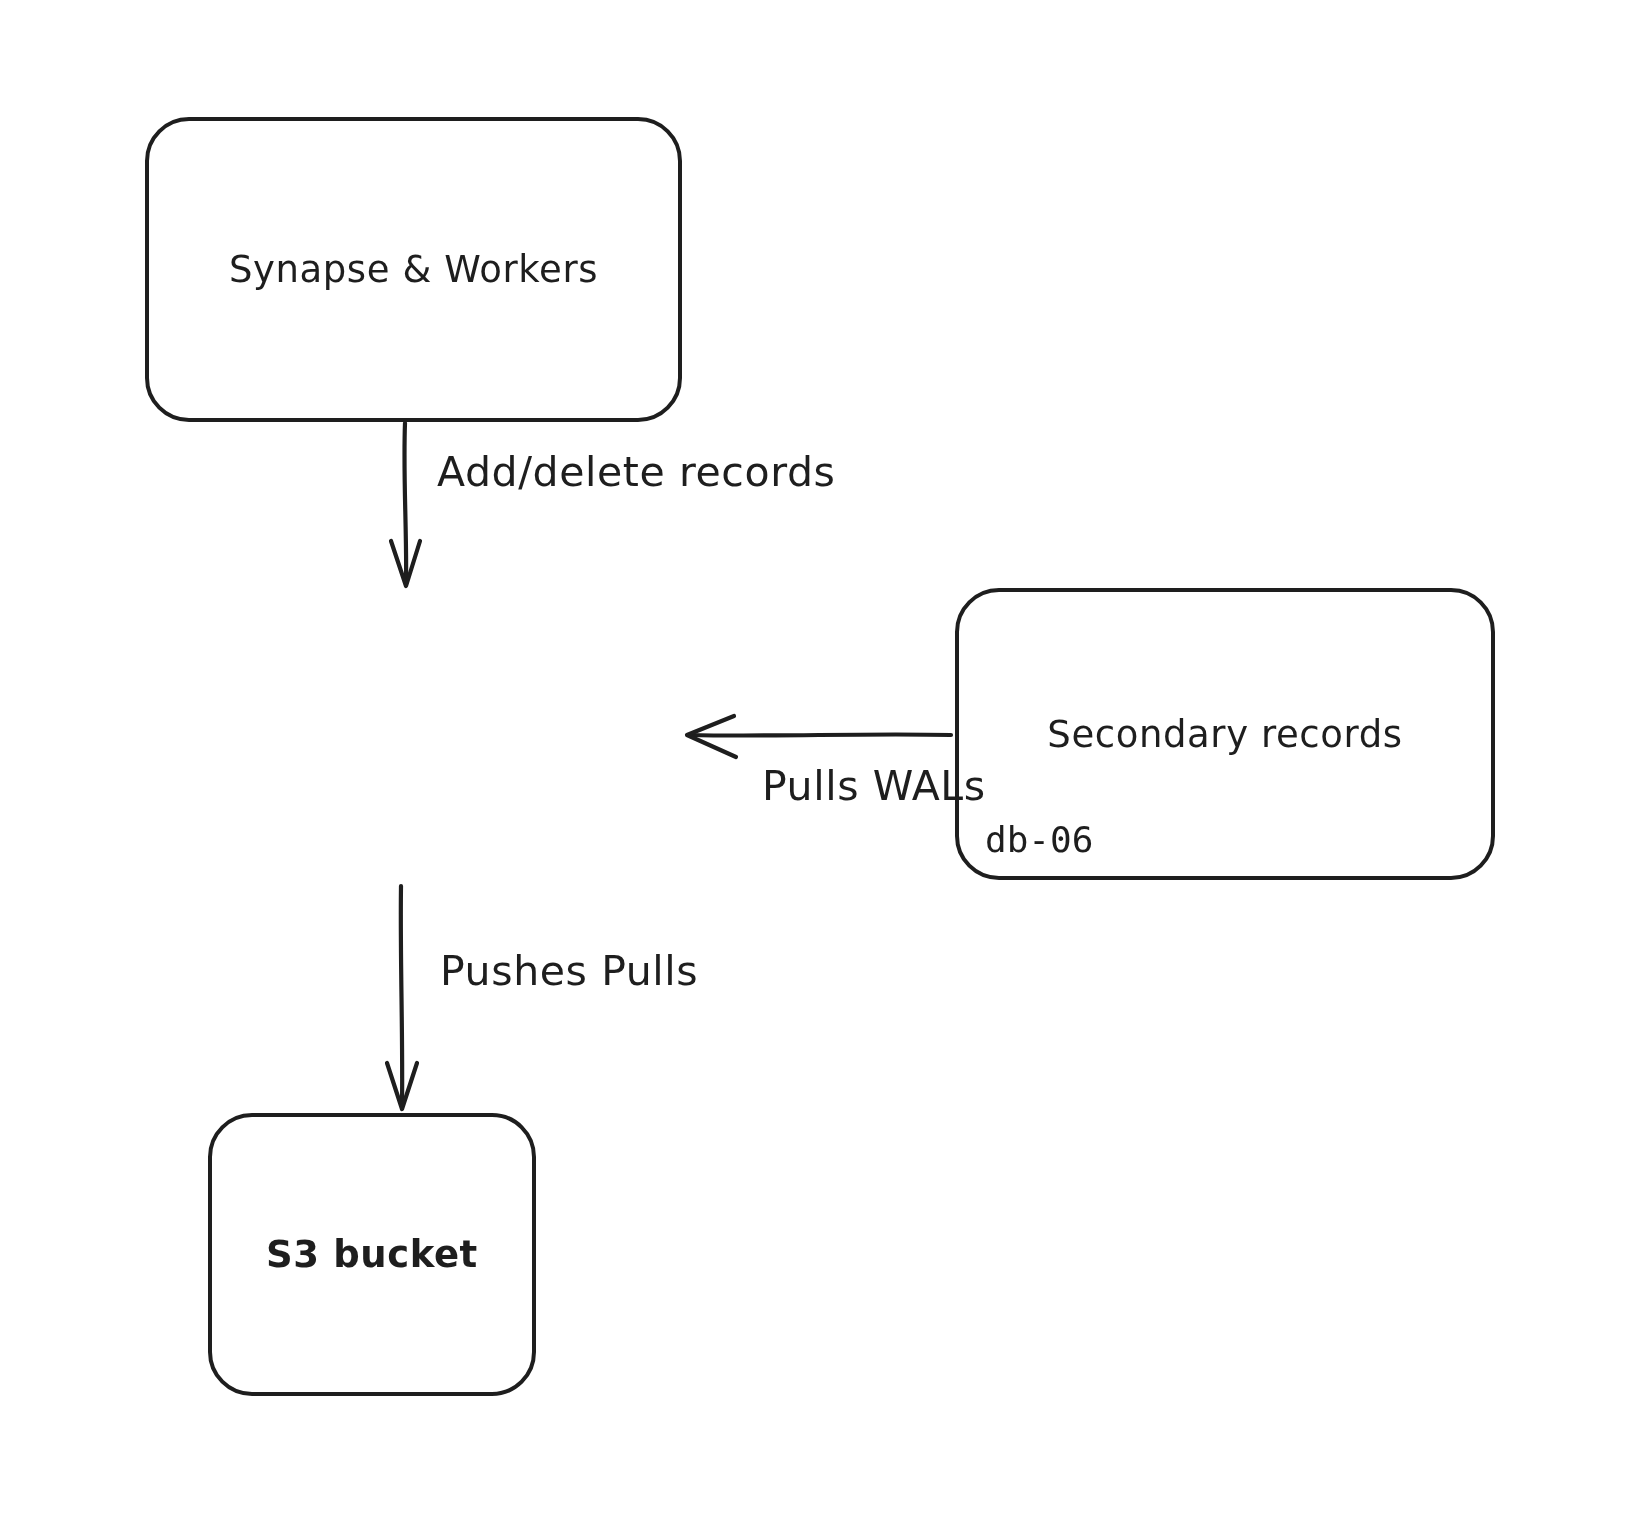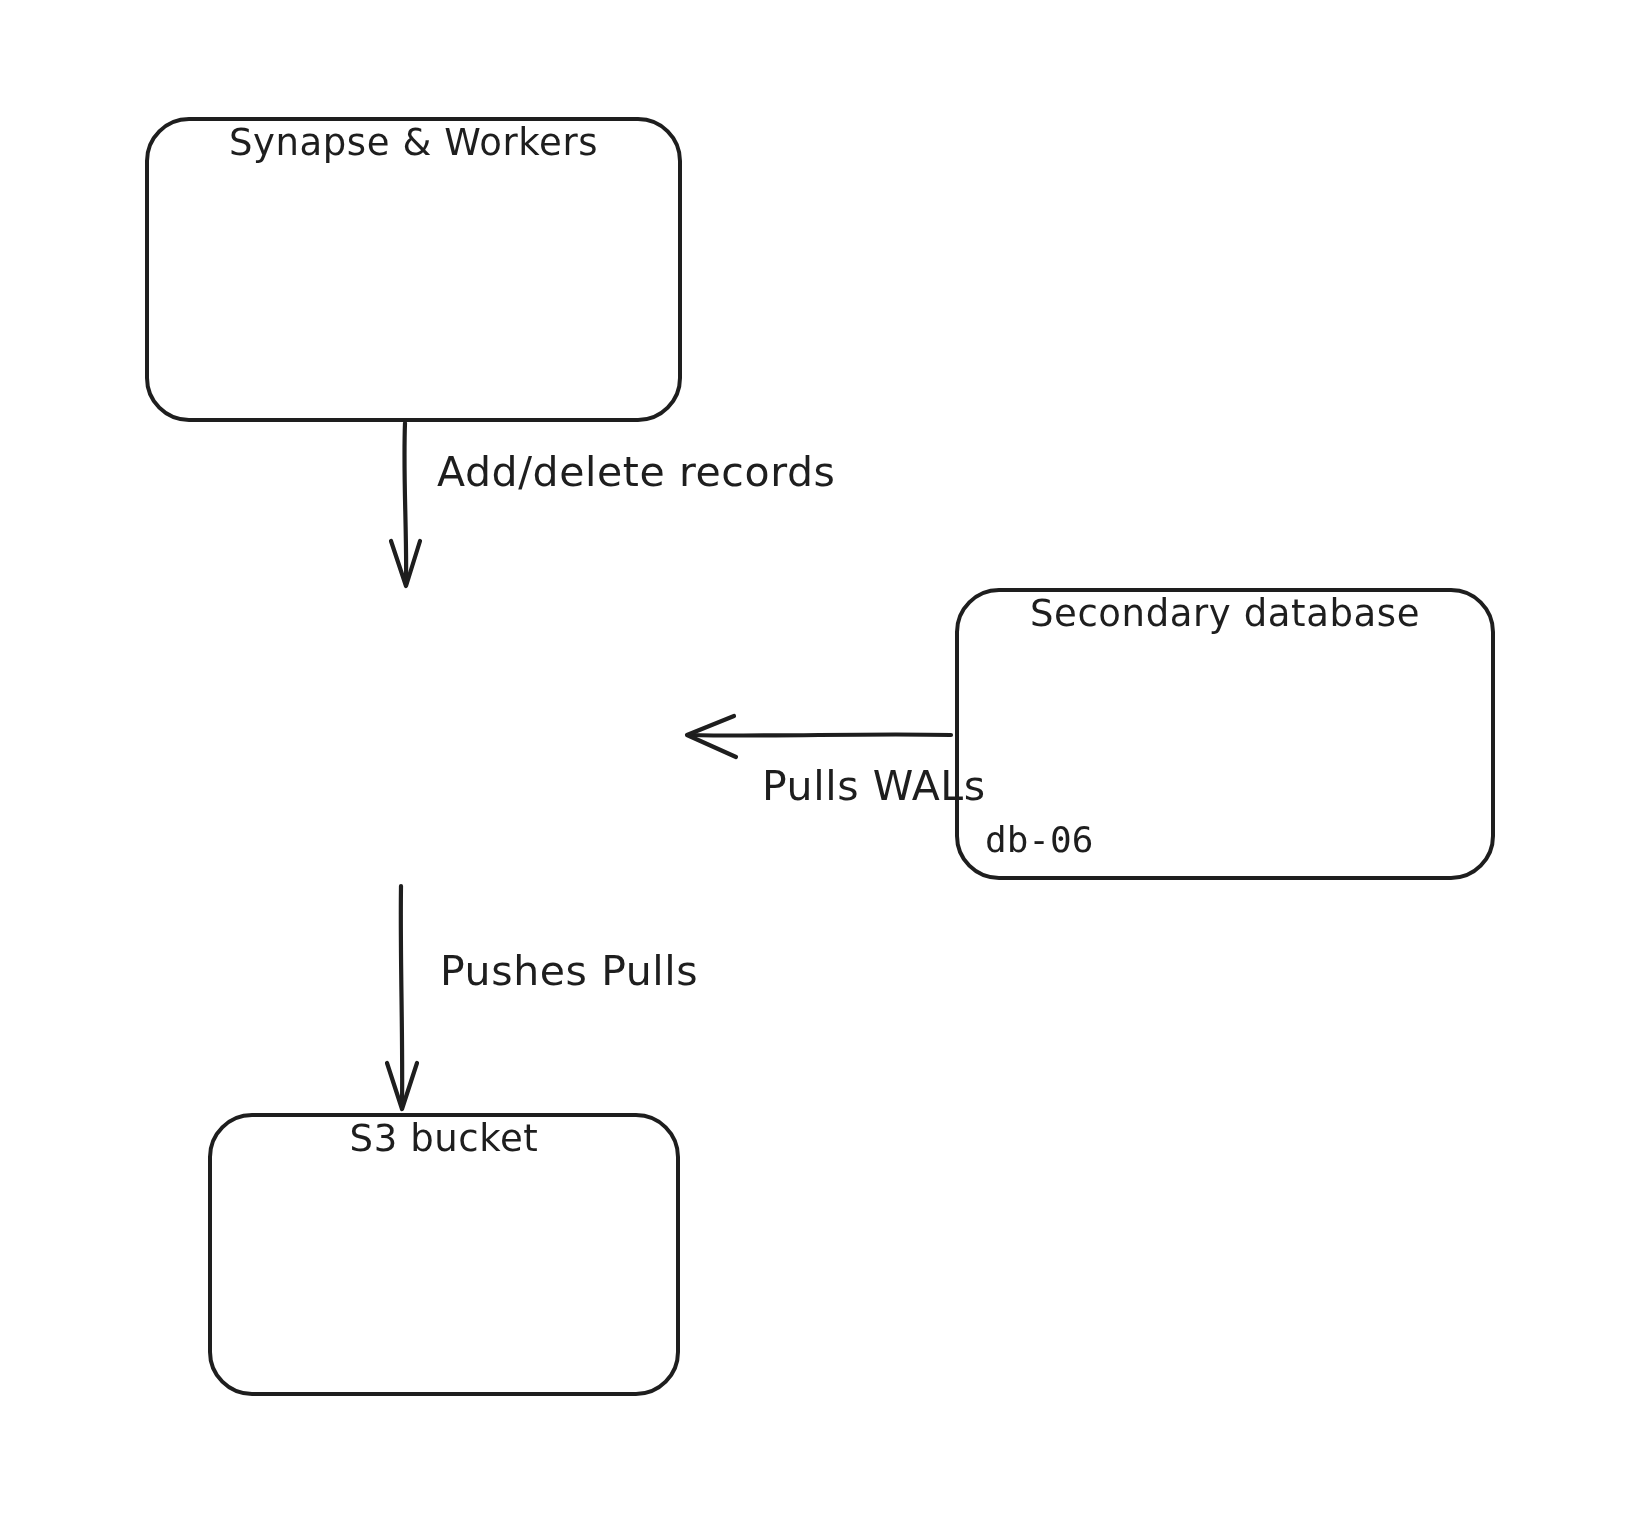--- a/index.html
+++ b/index.html
@@ -29,21 +29,21 @@
     stroke-linecap: round;
     stroke-linejoin: round;
   }
   .node {
     position: absolute;
     background: #ffffff;
     border: 4.5px solid #1e1e1e;
     border-radius: 44px;
     box-sizing: border-box;
     display: flex;
-    align-items: flex-start;
+    align-items: center;
     justify-content: center;
   }
   .node-label {
     font-size: 37px;
     letter-spacing: 0.6px;
     text-align: center;
     white-space: nowrap;
   }
   .node-sublabel {
     position: absolute;
@@ -56,21 +56,21 @@
   }
   .edge-label {
     position: absolute;
     font-size: 41px;
     letter-spacing: 0.6px;
     white-space: nowrap;
   }
   #node-synapse   { left: 145px; top: 117px;  width: 537px; height: 305px; }
   #node-primary   { left: 142px; top: 588px;  width: 538px; height: 294px; }
   #node-secondary { left: 955px; top: 588px;  width: 540px; height: 292px; }
-  #node-s3        { left: 208px; top: 1113px; width: 472px; height: 283px; }
+  #node-s3        { left: 208px; top: 1113px; width: 328px; height: 283px; font-weight: bold; }
   #edge-label-add    { left: 437px; top: 448px; }
   #edge-label-pulls  { left: 722px; top: 762px; margin-left: 40px; }
   #edge-label-pushes { left: 440px; top: 947px; }
 </style>
 </head>
 <body>
 
 <div class="canvas">
 
   <svg class="arrows" viewBox="0 0 1635 1531" xmlns="http://www.w3.org/2000/svg">
@@ -87,21 +87,21 @@
       <path d="M387 1063 L402 1109 L417 1063"></path>
     </g>
   </svg>
 
   <div class="node" id="node-synapse">
     <div class="node-label">Synapse &amp; Workers</div>
   </div>
 
 
   <div class="node" id="node-secondary">
-    <div class="node-label">Secondary database</div>
+    <div class="node-label">Secondary records</div>
     <div class="node-sublabel">db-06</div>
   </div>
 
   <div class="node" id="node-s3">
     <div class="node-label">S3 bucket</div>
   </div>
 
   <div class="edge-label" id="edge-label-add">Add/delete records</div>
 
   <div class="edge-label" id="edge-label-pulls">Pulls WALs</div>

